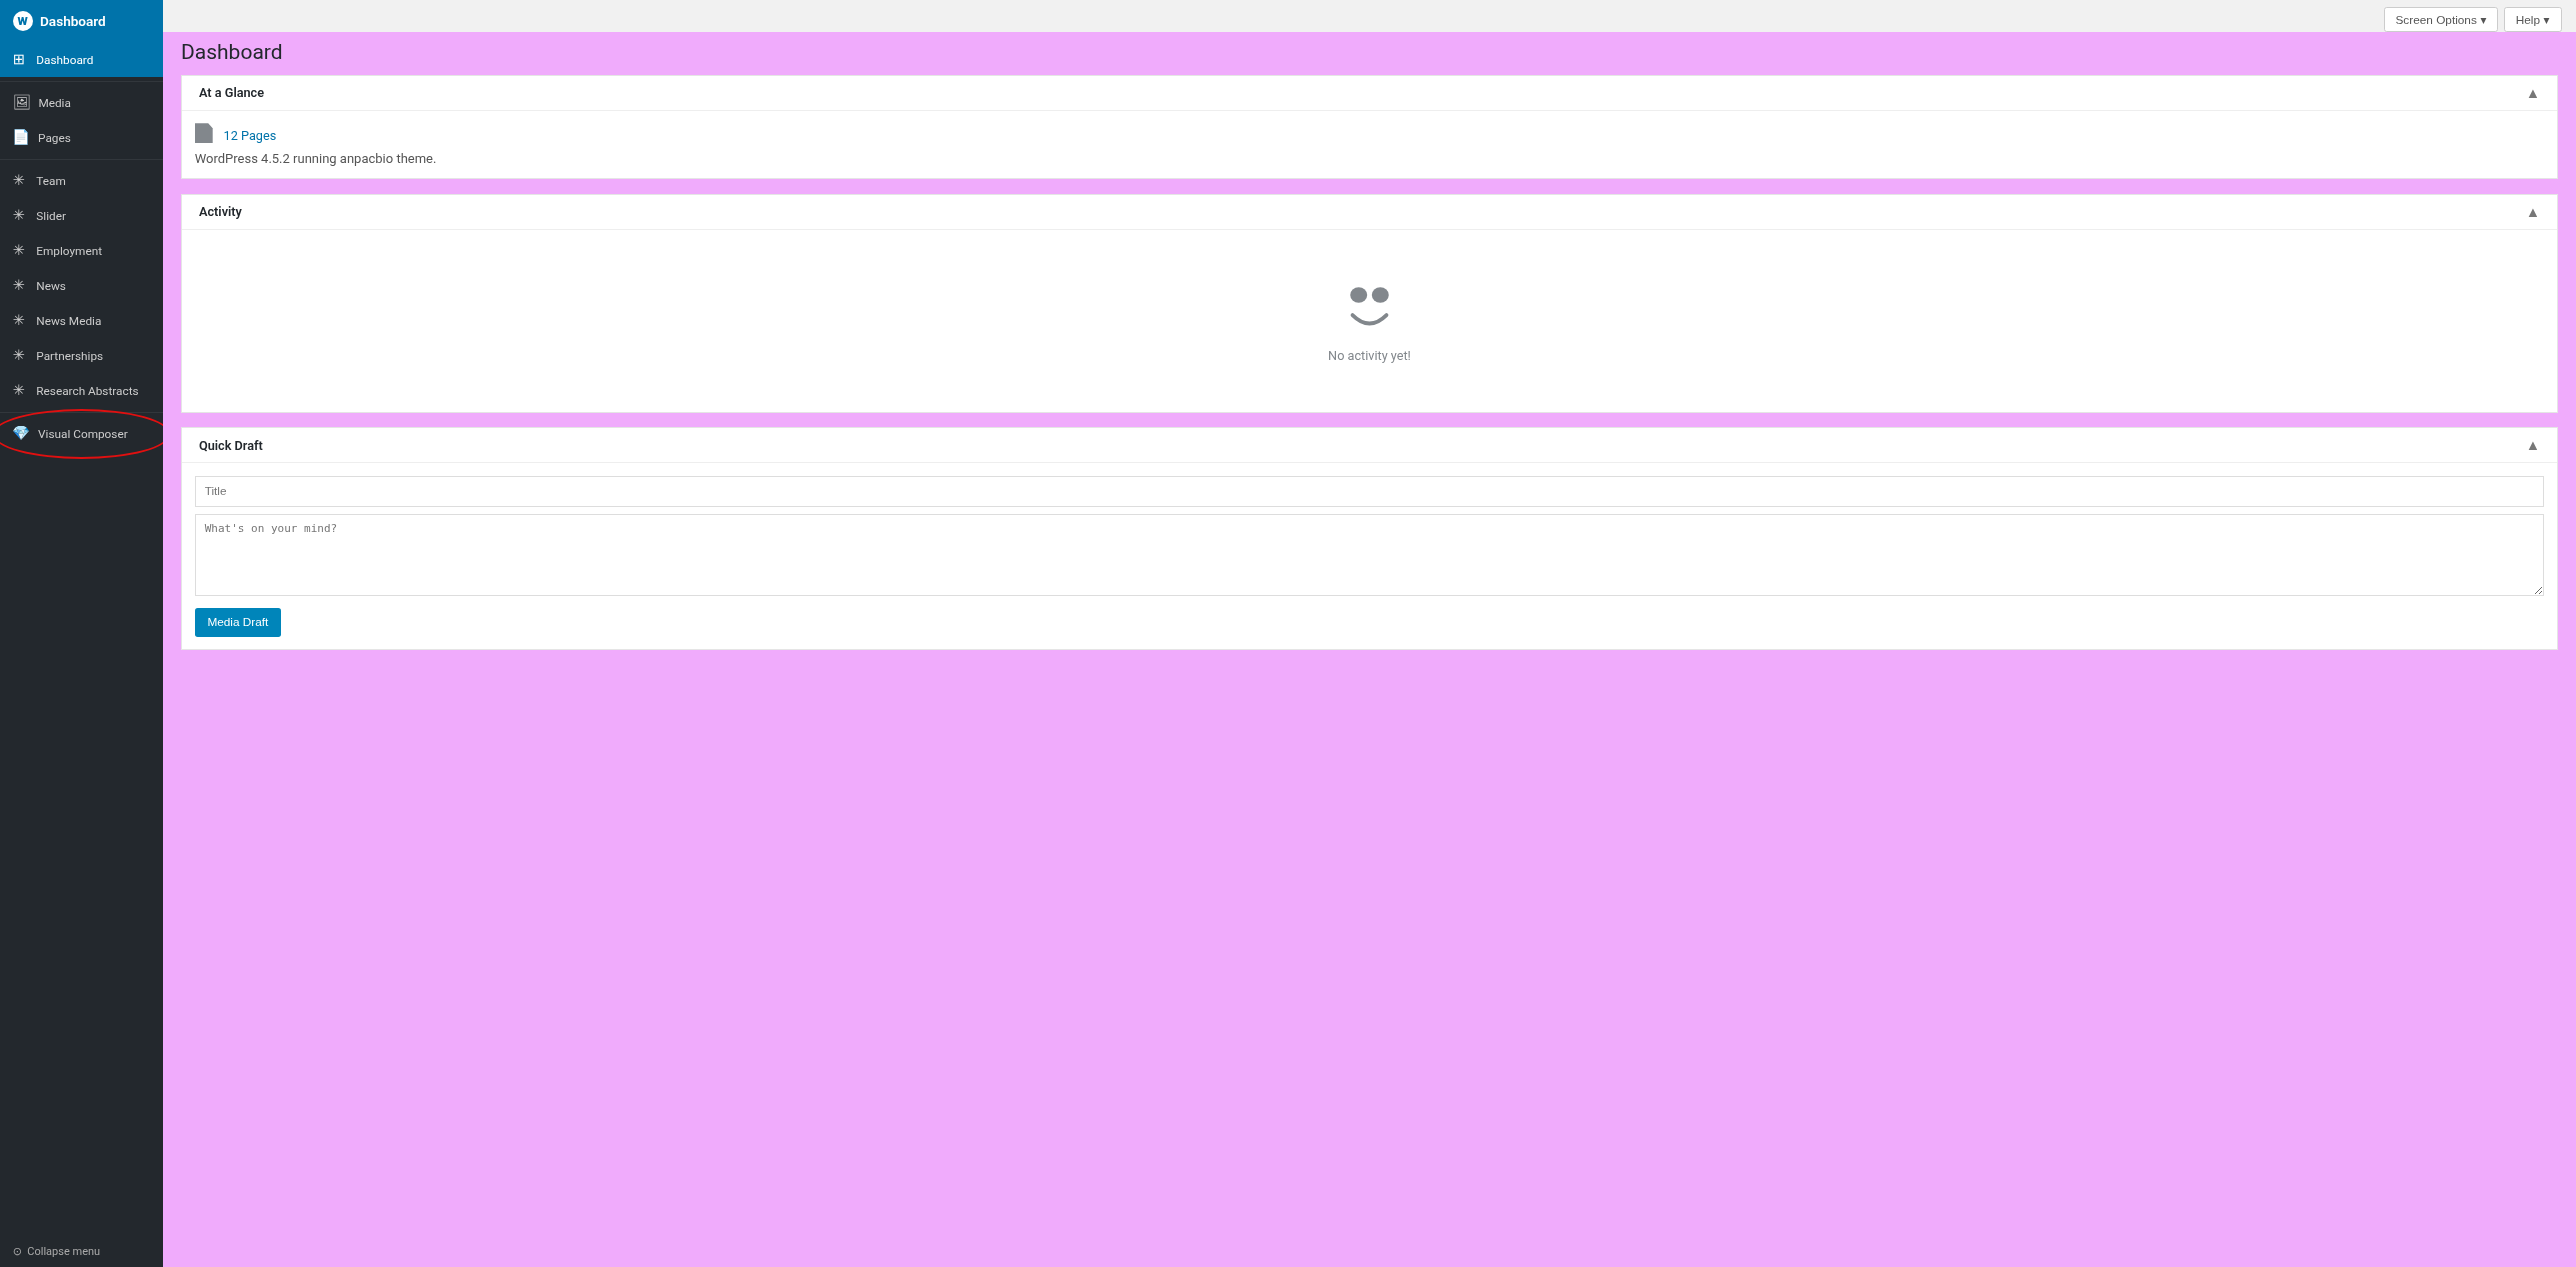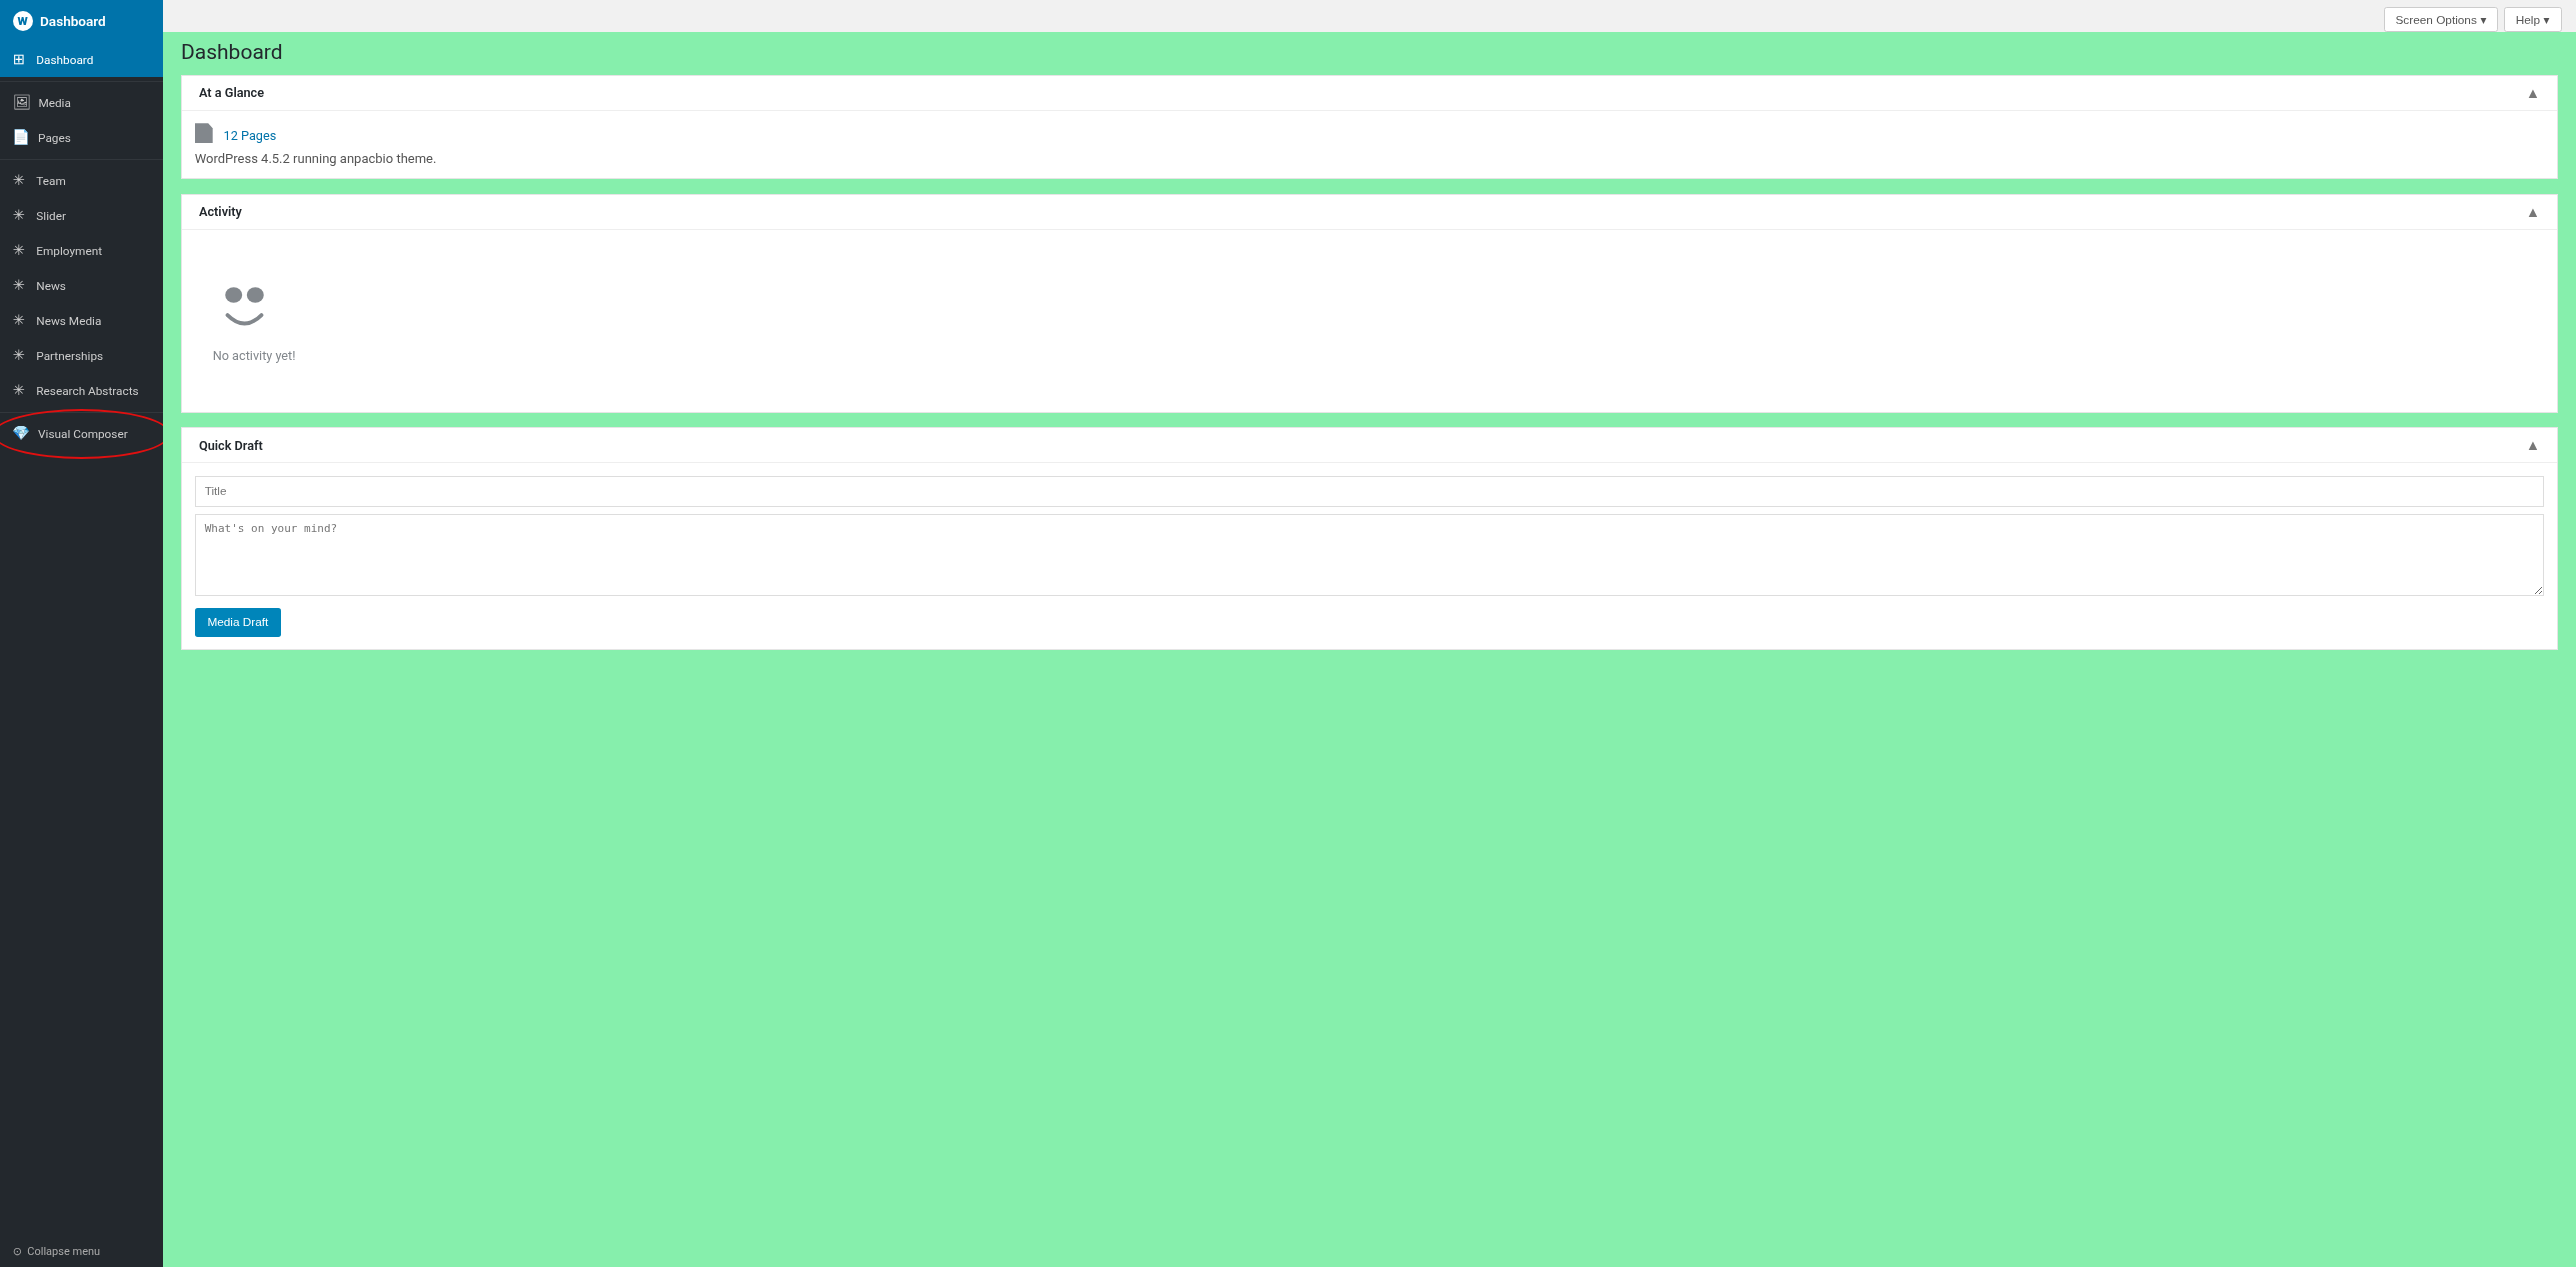--- a/index.html
+++ b/index.html
@@ -62,21 +62,21 @@
       gap: 5.4px;
       cursor: pointer;
     }
 
     
     #main {
       flex: 1;
       display: flex;
       flex-direction: column;
       overflow-y: auto;
-      background: #86efac;
+      background: #f0abfc;
     }
 
     
     #topbar {
       background: #f1f1f1;
       padding: 7.3px 14.5px 0 14.5px;
       display: flex;
       justify-content: flex-end;
       align-items: center;
       gap: 5.4px;
@@ -147,21 +147,21 @@
       gap: 7.3px;
       margin-bottom: 7.3px;
     }
     .at-glance-link { color: #0073aa; text-decoration: none; }
     .wp-info { color: #555; font-size: 13px; margin-top: 5.4px; }
 
     
     .no-activity {
       display: flex;
       flex-direction: column;
-      align-items: flex-start;
+      align-items: center;
       justify-content: center;
       padding: 36px 18px;
       color: #82878c;
     }
     .smiley {
       margin-bottom: 12.7px;
     }
     .smiley svg { width: 63px; height: 54px; }
     .no-activity-text { font-size: 12.7px; color: #82878c; }
 

